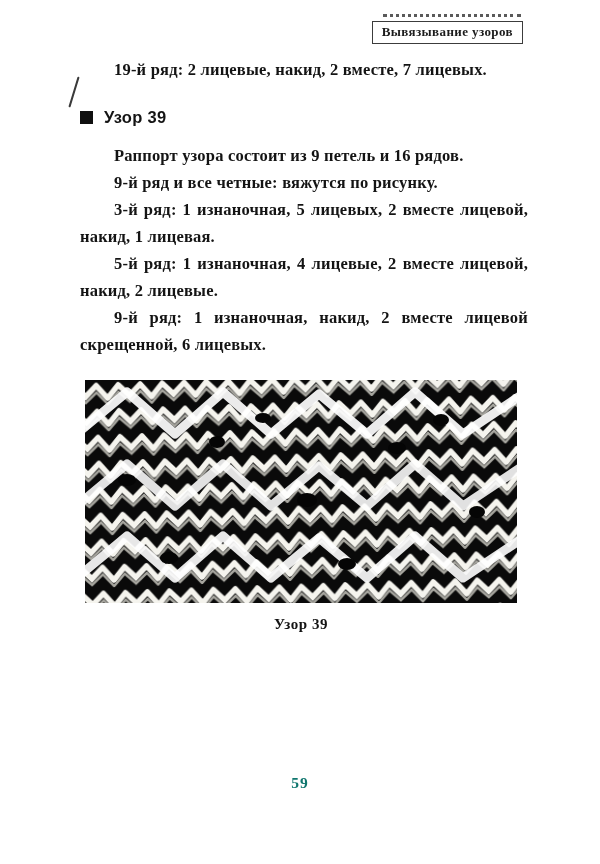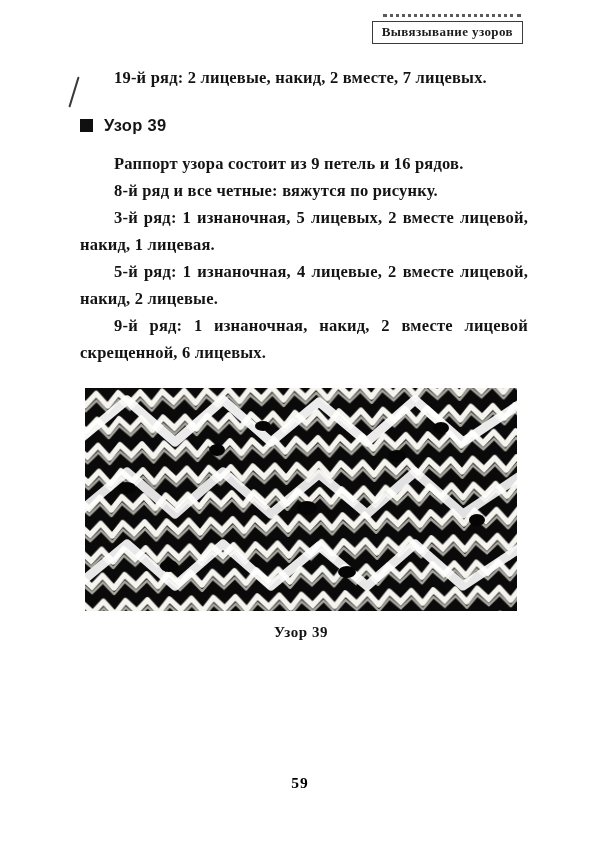--- a/index.html
+++ b/index.html
@@ -59,21 +59,21 @@
 
   .para {
     margin: 0;
     text-indent: 34px;
     font-size: 16.5px;
     font-weight: 700;
     line-height: 27px;
     letter-spacing: 0.2px;
     text-align: justify;
   }
-  .intro { margin-top: 12px; }
+  .intro { margin-top: 4px; }
 
   .section-title {
     display: flex;
     align-items: center;
     gap: 11px;
     margin: 25px 0 15px 0;
     font-family: "Liberation Sans", "DejaVu Sans", sans-serif;
     font-weight: 700;
     font-size: 16.5px;
     letter-spacing: 0.3px;
@@ -108,21 +108,21 @@
 
   .page-footer {
     position: absolute;
     top: 774px;
     left: 0;
     right: 0;
     text-align: center;
     font-size: 15.5px;
     font-weight: 700;
     letter-spacing: 1px;
-    color: #000000;
+    color: #0f766e;
   }
 </style>
 </head>
 <body>
 
 <div class="page">
 
   <header class="running-header">
     <div class="header-dashes"></div>
     <div class="header-box">Вывязывание узоров</div>
@@ -133,21 +133,21 @@
   <div class="content">
 
     <p class="para intro">19-й ряд: 2 лицевые, накид, 2 вместе, 7 лицевых.</p>
 
     <div class="section-title">
       <span class="section-square"></span>
       <span>Узор 39</span>
     </div>
 
     <p class="para">Раппорт узора состоит из 9 петель и 16 рядов.</p>
-    <p class="para">8-й ряд и все четные: вяжутся по рисунку.</p>
+    <p class="para">9-й ряд и все четные: вяжутся по рисунку.</p>
     <p class="para">3-й ряд: 1 изнаночная, 5 лицевых, 2 вместе лицевой, накид, 1 лицевая.</p>
     <p class="para">5-й ряд: 1 изнаночная, 4 лицевые, 2 вместе лицевой, накид, 2 лицевые.</p>
     <p class="para">9-й ряд: 1 изнаночная, накид, 2 вместе лицевой скрещенной, 6 лицевых.</p>
 
     <figure class="pattern-figure">
       <div class="photo">
         <svg viewBox="0 0 432 223" preserveAspectRatio="none" aria-hidden="true">
           <defs>
             <pattern id="zz" width="44" height="26" patternUnits="userSpaceOnUse" patternTransform="rotate(-2)">
               <rect width="44" height="26" fill="#0a0a0a"></rect>

